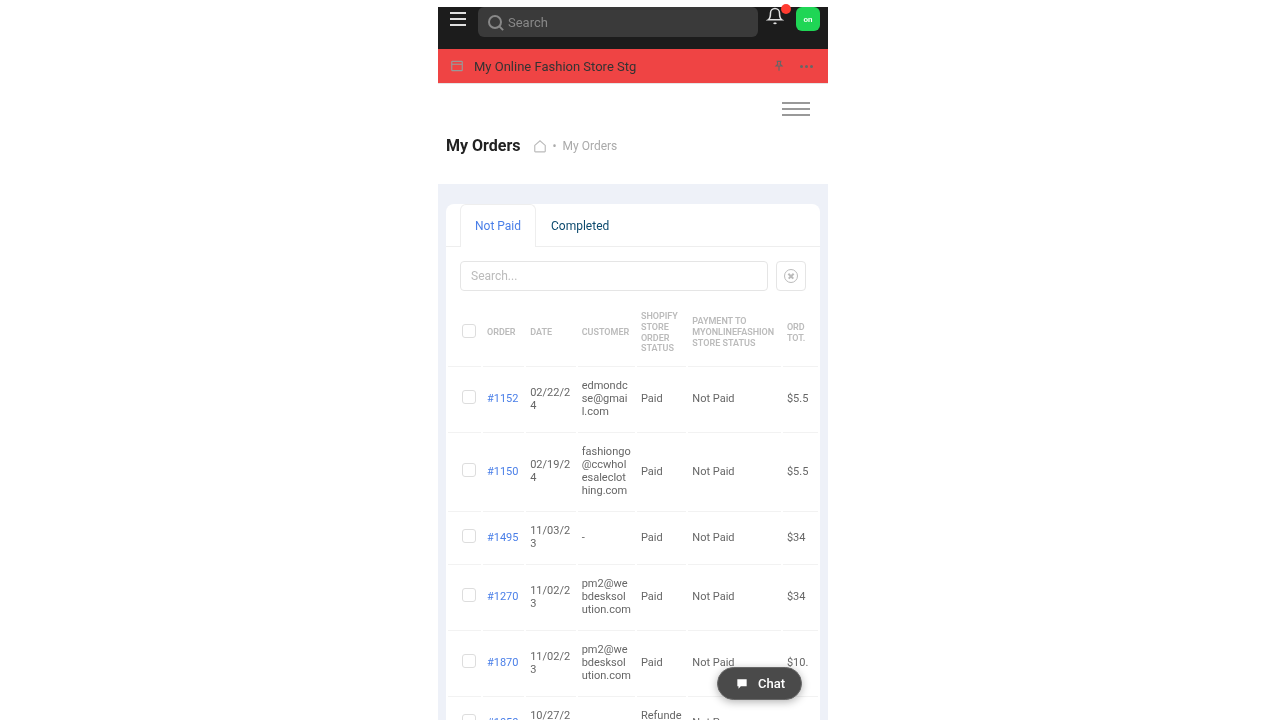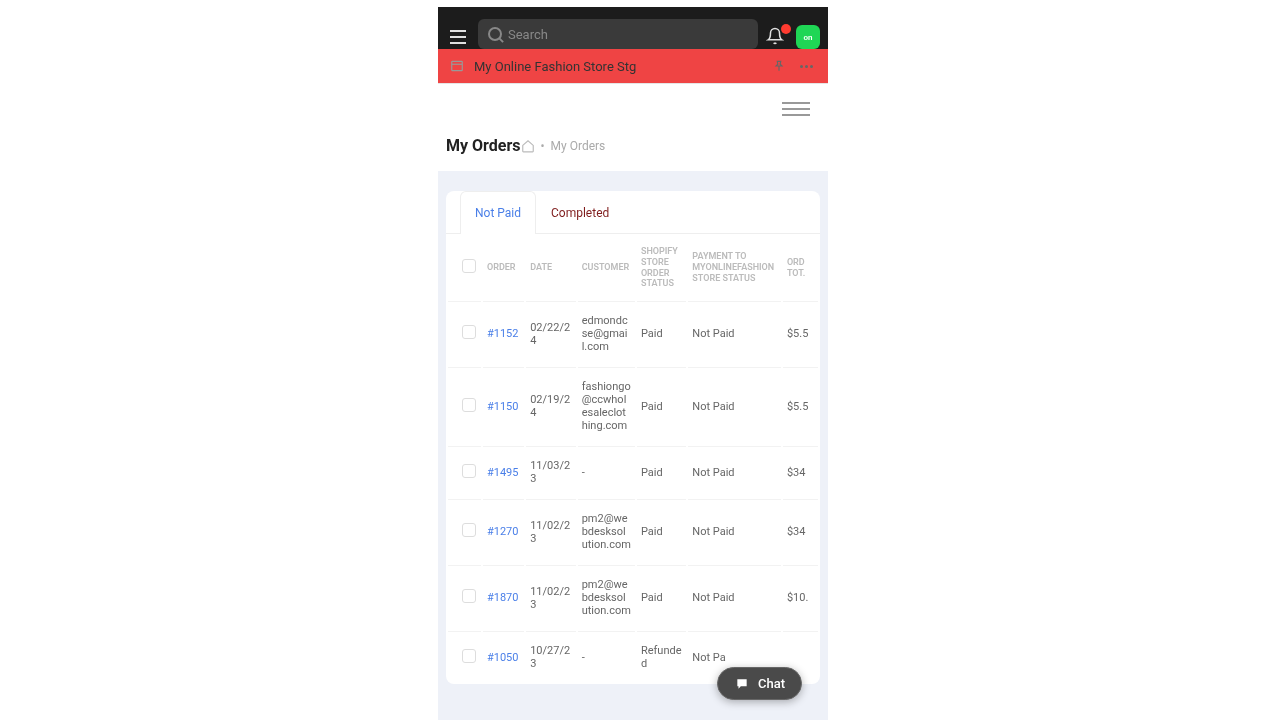--- a/index.html
+++ b/index.html
@@ -1,20 +1,20 @@
 <!DOCTYPE html>
 <html><head>
 <meta charset="utf-8">
 <style>
 * { margin: 0; padding: 0; box-sizing: border-box; font-family: -apple-system, BlinkMacSystemFont, 'Segoe UI', Roboto, sans-serif; }
 body { background: #fff; width: 1280px; height: 720px; overflow: hidden; }
 
 .viewport { position: absolute; left: 438px; top: 7px; width: 390px; height: 713px; display: flex; flex-direction: column; }
 
-.top-bar { background: #1c1c1c; height: 42px; display: flex; align-items: flex-end; padding: 0 8px; gap: 8px; }
+.top-bar { background: #1c1c1c; height: 42px; display: flex; align-items: flex-start; padding: 0 8px; gap: 8px; }
 .hamburger { width: 24px; height: 24px; display: flex; flex-direction: column; justify-content: center; gap: 4px; cursor: pointer; }
 .hamburger span { height: 2px; background: #e0e0e0; width: 16px; margin: 0 auto; }
 .search-wrap { flex: 1; background: #3a3a3a; border-radius: 6px; height: 30px; display: flex; align-items: center; padding: 0 10px; gap: 6px; }
 .search-icon { width: 14px; height: 14px; border: 2px solid #888; border-radius: 50%; position: relative; }
 .search-icon::after { content: ""; position: absolute; width: 2px; height: 6px; background: #888; transform: rotate(-45deg); bottom: -4px; right: -2px; }
 .search-input { background: transparent; border: none; color: #aaa; font-size: 13px; outline: none; flex: 1; }
 .search-input::placeholder { color: #888; }
 .bell-wrap { position: relative; width: 22px; height: 22px; cursor: pointer; }
 .bell-svg { width: 18px; height: 18px; }
 .bell-badge { position: absolute; top: -3px; right: -3px; background: #ff3b30; color: #fff; font-size: 7px; width: 10px; height: 10px; border-radius: 50%; display: flex; align-items: center; justify-content: center; }
@@ -29,32 +29,32 @@
 
 .scroll-area { flex: 1; overflow-y: auto; background: #fff; position: relative; }
 .scroll-area::-webkit-scrollbar { width: 10px; }
 .scroll-area::-webkit-scrollbar-track { background: #f0f0f0; }
 .scroll-area::-webkit-scrollbar-thumb { background: #c0c0c0; border-radius: 5px; }
 
 .inner-menu { display: flex; justify-content: flex-end; padding: 14px 18px 6px; }
 .inner-menu-btn { width: 28px; height: 22px; display: flex; flex-direction: column; justify-content: center; gap: 4px; cursor: pointer; }
 .inner-menu-btn span { height: 2px; background: #999; width: 100%; }
 
-.page-header { padding: 10px 8px 16px; display: flex; align-items: center; }
+.page-header { padding: 10px 8px 29px; display: flex; align-items: center; gap: 12px; }
 .page-title { font-size: 16px; font-weight: 700; color: #222; }
 .breadcrumb { display: flex; align-items: center; gap: 6px; font-size: 12px; color: #aaa; }
 .home-icon { width: 14px; height: 14px; }
 .bc-sep { color: #aaa; }
 .bc-current { color: #aaa; }
 
 .content-bg { background: #eef1f8; padding: 20px 8px 40px; min-height: 560px; }
 .card { background: #fff; border-radius: 8px; overflow: hidden; }
 
 .tabs { display: flex; border-bottom: 1px solid #eee; padding: 0 14px; }
-.tab { padding: 14px 14px; font-size: 12px; color: #7f1d1d; cursor: pointer; border: 1px solid transparent; border-bottom: none; border-radius: 6px 6px 0 0; margin-bottom: -1px; }
+.tab { padding: 14px 14px; font-size: 12px; color: #0c4a6e; cursor: pointer; border: 1px solid transparent; border-bottom: none; border-radius: 6px 6px 0 0; margin-bottom: -1px; }
 .tab.active { color: #4a7fe8; border-color: #eee; background: #fff; }
 
 .search-row { padding: 14px 14px 8px; display: flex; gap: 8px; }
 .table-search { flex: 1; height: 30px; border: 1px solid #e5e5e5; border-radius: 4px; padding: 0 10px; font-size: 12px; color: #888; outline: none; }
 .table-search::placeholder { color: #bbb; }
 .clear-btn { width: 30px; height: 30px; border: 1px solid #e5e5e5; border-radius: 4px; display: flex; align-items: center; justify-content: center; cursor: pointer; color: #bbb; }
 .clear-x { width: 14px; height: 14px; border: 1.5px solid #bbb; border-radius: 50%; position: relative; }
 .clear-x::before, .clear-x::after { content: ""; position: absolute; width: 7px; height: 1.5px; background: #bbb; top: 50%; left: 50%; }
 .clear-x::before { transform: translate(-50%,-50%) rotate(45deg); }
 .clear-x::after { transform: translate(-50%,-50%) rotate(-45deg); }
@@ -140,20 +140,26 @@
     </div>
 
     <div class="content-bg">
       <div class="card">
 
         <div class="tabs">
           <div class="tab active">Not Paid</div>
           <div class="tab">Completed</div>
         </div>
 
+        <div class="search-row">
+          <input class="table-search" placeholder="Search..." style="">
+          <div class="clear-btn">
+            <span class="clear-x"></span>
+          </div>
+        </div>
 
         <table class="table">
           <thead>
             <tr>
               <th class="col-chk"><span class="checkbox"></span></th>
               <th class="col-order">ORDER</th>
               <th class="col-date">DATE</th>
               <th class="col-cust">CUSTOMER</th>
               <th class="col-status">SHOPIFY STORE ORDER STATUS</th>
               <th class="col-pay">PAYMENT TO MYONLINEFASHION STORE STATUS</th>

